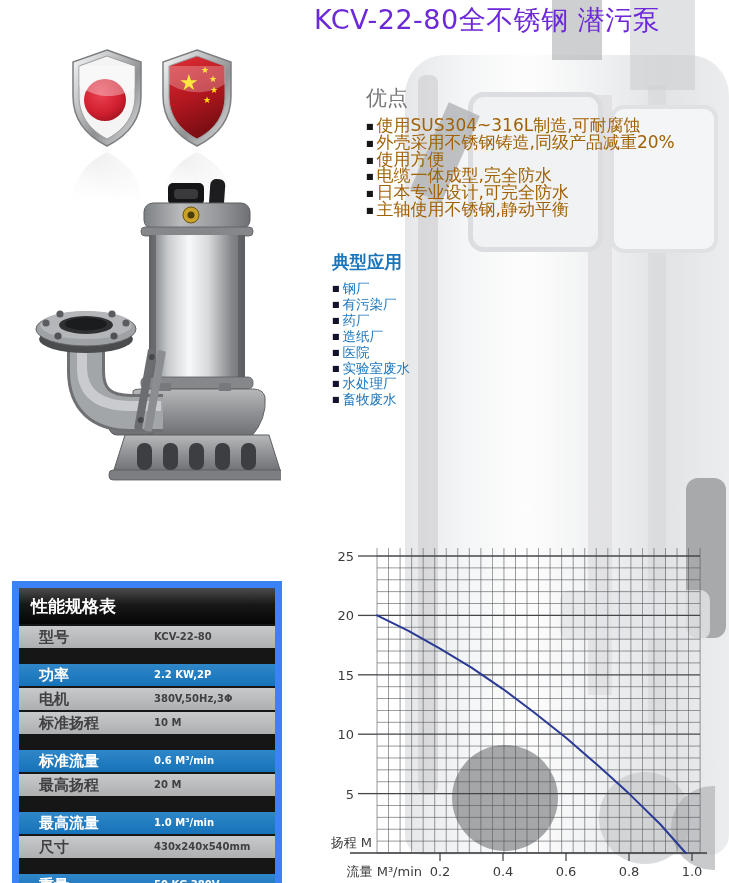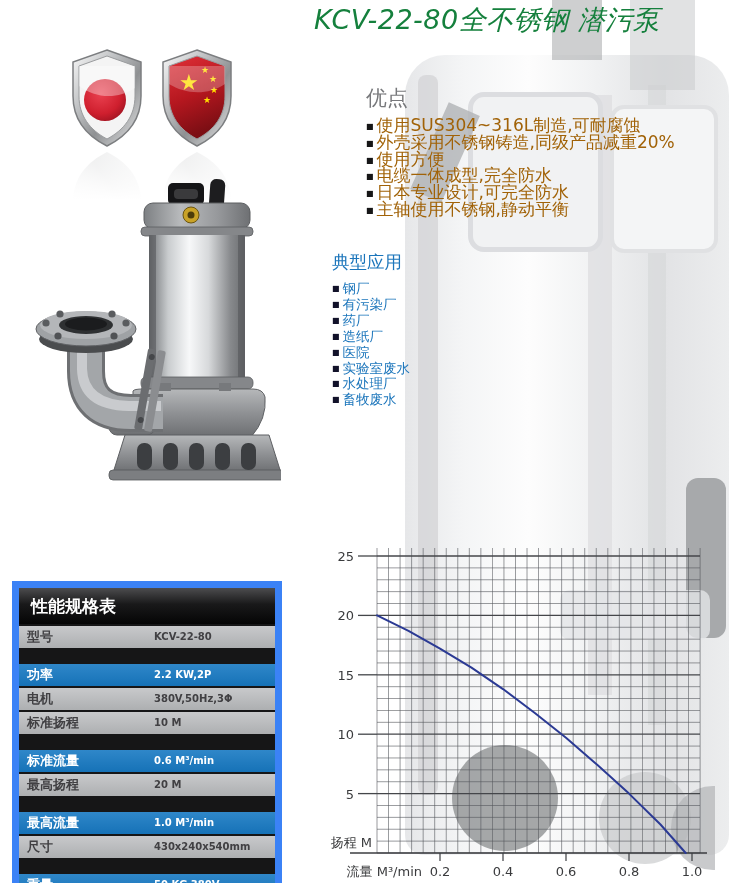--- a/index.html
+++ b/index.html
@@ -16,42 +16,42 @@
   .wm-band3{left:648px;top:85px;width:18px;height:640px;background:#d7d8da;opacity:.7;}
   .wm-cap1{left:468px;top:92px;width:125px;height:150px;background:#f1f2f3;border:5px solid #dcdde0;border-radius:16px;}
   .wm-cap2{left:610px;top:105px;width:100px;height:140px;background:#f4f5f6;border:4px solid #e0e1e3;border-radius:14px;}
   .wm-diag{left:428px;top:105px;width:34px;height:95px;background:#b4b6b8;transform:rotate(24deg);opacity:.85;}
   .wm-stub1{left:552px;top:0;width:50px;height:60px;background:#a6a8aa;opacity:.55;}
   .wm-stub2{left:630px;top:0;width:65px;height:90px;background:#cdcfd1;opacity:.6;}
   .wm-rrect{left:686px;top:478px;width:40px;height:160px;background:#a7a9ab;border-radius:12px;}
   .wm-foot{left:560px;top:590px;width:150px;height:50px;background:#e4e5e7;border-radius:10px;opacity:.8;}
 
   
-  .title{left:314px;top:2px;font-size:27px;font-weight:500;color:#15803d;letter-spacing:0.5px;white-space:nowrap;font-style:italic;}
+  .title{left:314px;top:2px;font-size:27px;font-weight:500;color:#6d28d9;letter-spacing:0.5px;white-space:nowrap;}
 
   
   .adv{left:332px;top:84px;width:370px;margin-left:34px;}
   .adv-h{font-size:21px;color:#77787b;margin:0 0 6px 0;font-weight:500;}
   .adv-list div{font-size:17px;color:#a16207;line-height:15.8px;white-space:nowrap;}
   .adv-list div::before{content:"■";font-size:8px;color:#161617;vertical-align:2px;margin-right:3px;}
 
   
   .app{left:332px;top:250px;width:240px;}
-  .app-h{font-size:17.5px;color:#1b75bb;margin:0 0 7px 0;font-weight:400;}
+  .app-h{font-size:17.5px;color:#1b75bb;margin:0 0 7px 0;font-weight:700;}
   .app-list div{font-size:13.5px;color:#1b75bb;line-height:15.9px;white-space:nowrap;}
   .app-list div::before{content:"■";font-size:8px;color:#12122a;vertical-align:2px;margin-right:3px;}
 
   
   .spec{left:12px;top:581px;width:256px;border:7px solid #3b82f6;background:#161617;}
   .spec-header{height:36px;line-height:36px;padding-left:12px;color:#fff;font-size:17px;font-weight:700;
      background:linear-gradient(180deg,#4c4c4e,#19191a 45%,#050505);}
   .spec-row{position:relative;height:22px;line-height:22px;margin-top:2px;font-weight:700;}
   .spec-row.gray{background:linear-gradient(180deg,#c8c9cb,#adafb1);color:#414043;}
   .spec-row.blue{background:linear-gradient(180deg,#2f87c9,#1672b7);color:#ffffff;margin-top:16px;}
-  .spec-label{position:absolute;left:8px;font-size:13px;}
+  .spec-label{position:absolute;left:20px;font-size:15px;}
   .spec-value{position:absolute;left:135px;font-size:10px;}
 
   
   .chart{left:330px;top:540px;width:385px;height:343px;}
 
   
   .badges{left:60px;top:38px;width:200px;height:162px;}
   .pump{left:13px;top:165px;width:268px;height:320px;}
 </style>
 </head>

